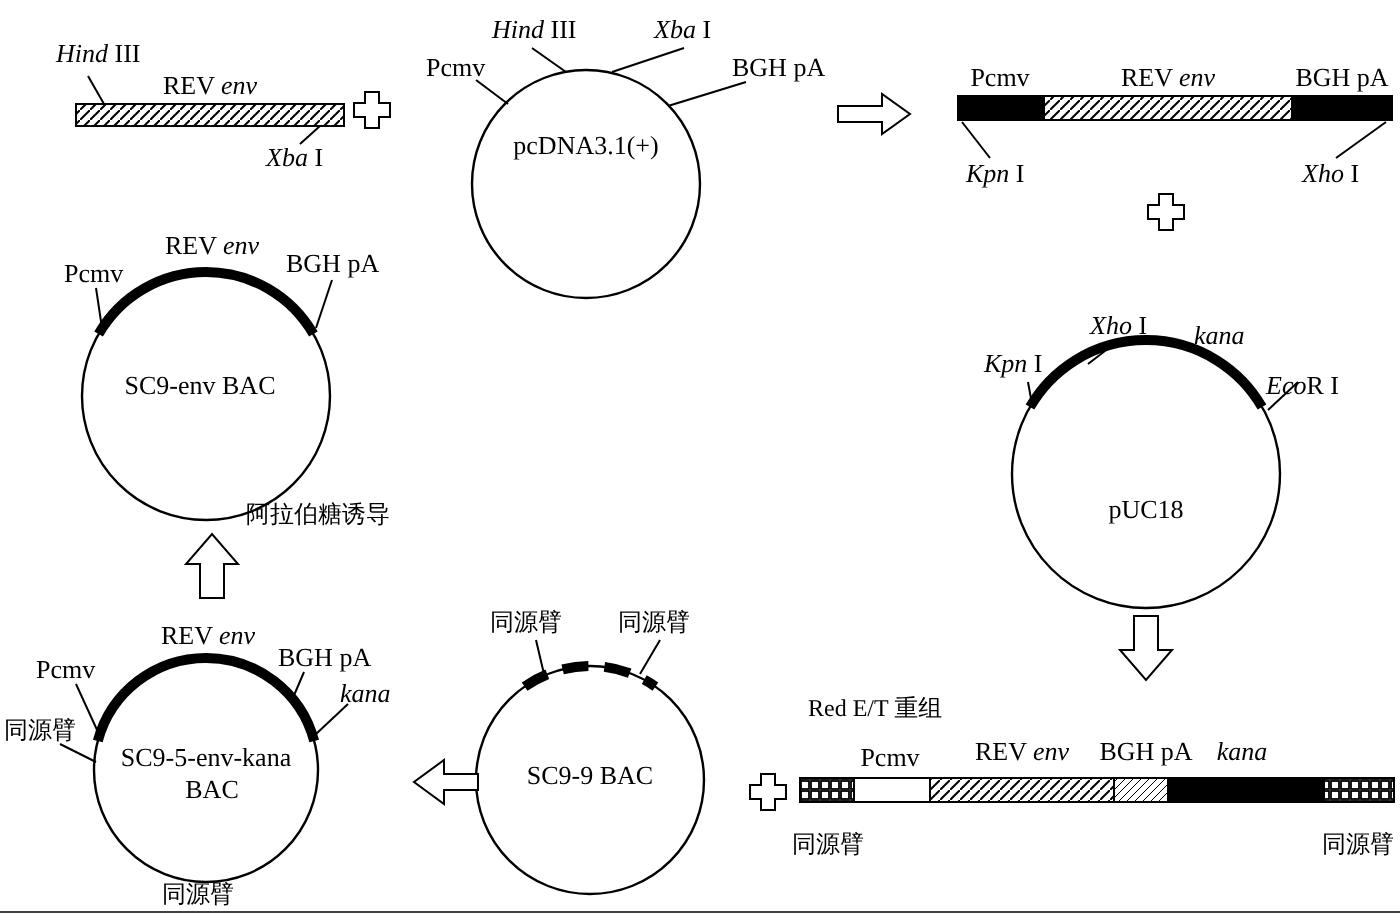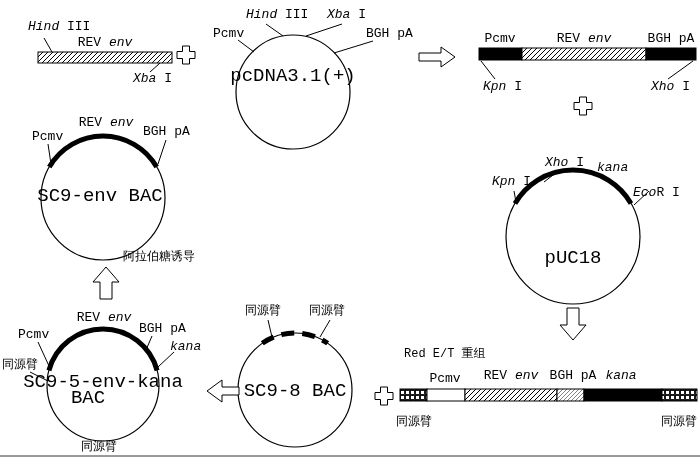--- a/index.html
+++ b/index.html
@@ -1,24 +1,24 @@
 <!DOCTYPE html>
 <html><head>
 <meta charset="utf-8">
 <style>
   * { margin:0; padding:0; box-sizing:border-box; }
   html,body { background:#fff; }
   body { font-family:"Liberation Serif","DejaVu Serif",serif; }
-  .stage { position:relative; width:700px; height:457px; background:#fff; overflow:hidden;font-family:Liberation Mono, monospace; }
+  .stage { position:relative; width:700px; height:457px; background:#fff; overflow:hidden; }
   svg.layer { position:absolute; left:0; top:0; }
   .lbl { position:absolute; font-size:13px; color:#000; white-space:nowrap; line-height:1.15; }
   .lbl i { font-style:italic; }
   .ctr { transform:translateX(-50%); }
   .cn { font-size:12px; }
-  .pname { font-size:19px; }
+  .pname { font-size:13px; }
 </style>
 </head>
 <body>
 
 <div class="stage">
 
   <svg class="layer" width="700" height="457" viewBox="0 0 700 457">
     <defs>
       <pattern id="hatch" width="5" height="5" patternUnits="userSpaceOnUse">
         <rect width="5" height="5" fill="#fff"></rect>
@@ -135,31 +135,31 @@
 
   <div class="lbl ctr" style="left:445px;top:372px">Pcmv</div>
   <div class="lbl ctr" style="left:511px;top:369px"><span>REV </span><i>env</i></div>
   <div class="lbl ctr" style="left:573px;top:369px">BGH pA</div>
   <div class="lbl ctr" style="left:621px;top:369px"><i>kana</i></div>
   <div class="lbl ctr cn" style="left:414px;top:416px">同源臂</div>
   <div class="lbl ctr cn" style="left:679px;top:416px">同源臂</div>
 
   <div class="lbl ctr cn" style="left:263px;top:305px">同源臂</div>
   <div class="lbl ctr cn" style="left:327px;top:305px">同源臂</div>
-  <div class="lbl ctr pname" style="left:295px;top:381px">SC9-8 BAC</div>
+  <div class="lbl ctr pname" style="left:295px;top:381px">SC9-9 BAC</div>
   <div class="lbl cn" style="left:404px;top:348px">Red E/T 重组</div>
 
   <div class="lbl ctr" style="left:104px;top:311px"><span>REV </span><i>env</i></div>
   <div class="lbl" style="left:18px;top:328px">Pcmv</div>
   <div class="lbl" style="left:139px;top:322px">BGH pA</div>
   <div class="lbl" style="left:170px;top:340px"><i>kana</i></div>
   <div class="lbl cn" style="left:2px;top:359px">同源臂</div>
   <div class="lbl ctr cn" style="left:99px;top:441px">同源臂</div>
   <div class="lbl ctr pname" style="left:103px;top:372px">SC9-5-env-kana</div>
-  <div class="lbl ctr pname" style="left:88px;top:388px">BAC</div>
+  <div class="lbl ctr pname" style="left:106px;top:388px">BAC</div>
 
   <div class="lbl cn" style="left:123px;top:251px">阿拉伯糖诱导</div>
 
   <div class="lbl" style="left:32px;top:130px">Pcmv</div>
   <div class="lbl ctr" style="left:106px;top:116px"><span>REV </span><i>env</i></div>
   <div class="lbl" style="left:143px;top:125px">BGH pA</div>
   <div class="lbl ctr pname" style="left:100px;top:186px">SC9-env BAC</div>
 
 </div>
 

